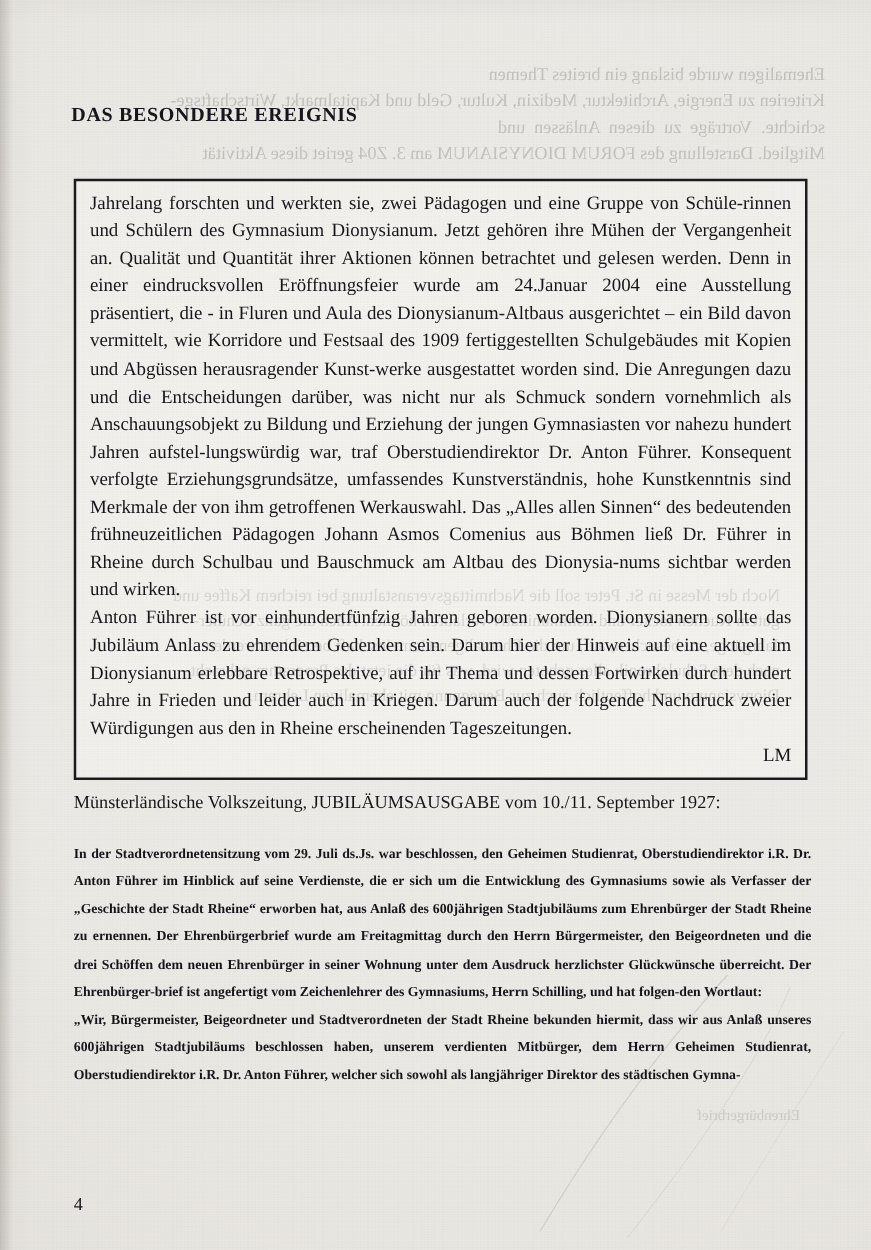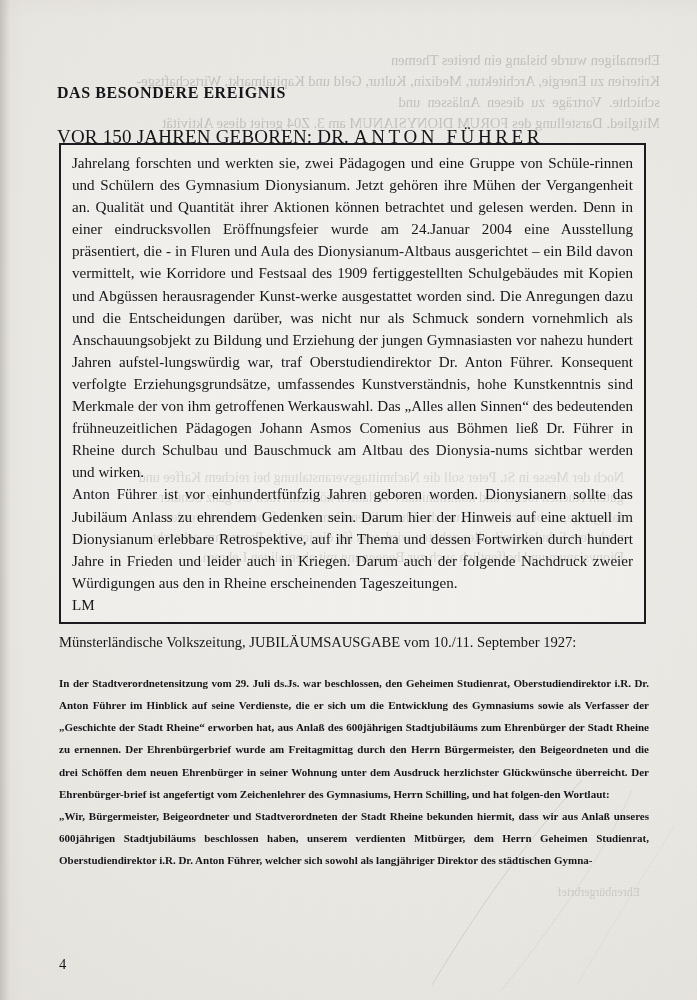--- a/index.html
+++ b/index.html
@@ -131,20 +131,21 @@
     text-align: justify;
     text-justify: inter-word;
     hyphens: manual;
   }
   .framed p.gap {
   }
   .framed .signature {
     margin: 0;
     font-size: 15.1px;
     line-height: 22.1px;
+    text-align: right;
   }
 
   .source {
     position: absolute;
     left: 2px;
     top: 632px;
     width: 679px;
     font-size: 14.6px;
     line-height: 20px;
     white-space: nowrap;
@@ -192,24 +193,20 @@
   <svg class="crease" viewBox="0 0 290 230" aria-hidden="true">
     <path d="M175 10 C120 70, 70 140, 25 215" fill="none" stroke="#7c7874" stroke-width="0.9" opacity="0.45"></path>
     <path d="M225 20 C200 80, 150 150, 95 220" fill="none" stroke="#7c7874" stroke-width="0.7" opacity="0.33"></path>
     <path d="M268 55 C240 100, 205 155, 170 215" fill="none" stroke="#7c7874" stroke-width="0.6" opacity="0.25"></path>
   </svg>
 
   <div class="content">
 
     <h1 class="kicker">DAS BESONDERE EREIGNIS</h1>
 
-    <h2 class="subject">
-      <span>VOR 150 JAHREN GEBOREN: DR.</span>
-      <span class="spaced">ANTON FÜHRER</span>
-    </h2>
 
     <div class="framed">
       <p>Jahrelang forschten und werkten sie, zwei Pädagogen und eine Gruppe von Schüle-rinnen und Schülern des Gymnasium Dionysianum. Jetzt gehören ihre Mühen der Vergangenheit an.  Qualität und Quantität ihrer Aktionen können betrachtet und gelesen werden. Denn in einer eindrucksvollen Eröffnungsfeier wurde am 24.Januar 2004 eine Ausstellung präsentiert, die - in Fluren und Aula des Dionysianum-Altbaus ausgerichtet – ein Bild davon vermittelt, wie Korridore und Festsaal des 1909 fertiggestellten Schulgebäudes mit Kopien und Abgüssen herausragender Kunst-werke ausgestattet worden sind. Die Anregungen dazu und die Entscheidungen darüber, was nicht nur als Schmuck sondern vornehmlich als Anschauungsobjekt zu Bildung und Erziehung der jungen Gymnasiasten vor nahezu hundert Jahren aufstel-lungswürdig war, traf Oberstudiendirektor Dr. Anton Führer. Konsequent verfolgte Erziehungsgrundsätze, umfassendes Kunstverständnis, hohe Kunstkenntnis sind Merkmale der von ihm getroffenen Werkauswahl. Das „Alles allen Sinnen“ des bedeutenden frühneuzeitlichen Pädagogen Johann Asmos Comenius aus Böhmen ließ Dr. Führer in Rheine durch Schulbau und Bauschmuck am Altbau des Dionysia-nums sichtbar werden und wirken.</p>
       <p class="gap">Anton Führer ist vor einhundertfünfzig Jahren geboren worden. Dionysianern sollte das Jubiläum Anlass zu ehrendem Gedenken sein. Darum hier der Hinweis auf eine aktuell im Dionysianum erlebbare Retrospektive, auf ihr Thema und dessen Fortwirken durch hundert Jahre in Frieden und leider auch in Kriegen. Darum auch der folgende Nachdruck zweier Würdigungen aus den in Rheine erscheinenden Tageszeitungen.</p>
       <p class="signature">LM</p>
     </div>
 
     <div class="source">Münsterländische Volkszeitung, JUBILÄUMSAUSGABE vom 10./11. September 1927:</div>
 
     <div class="body">

